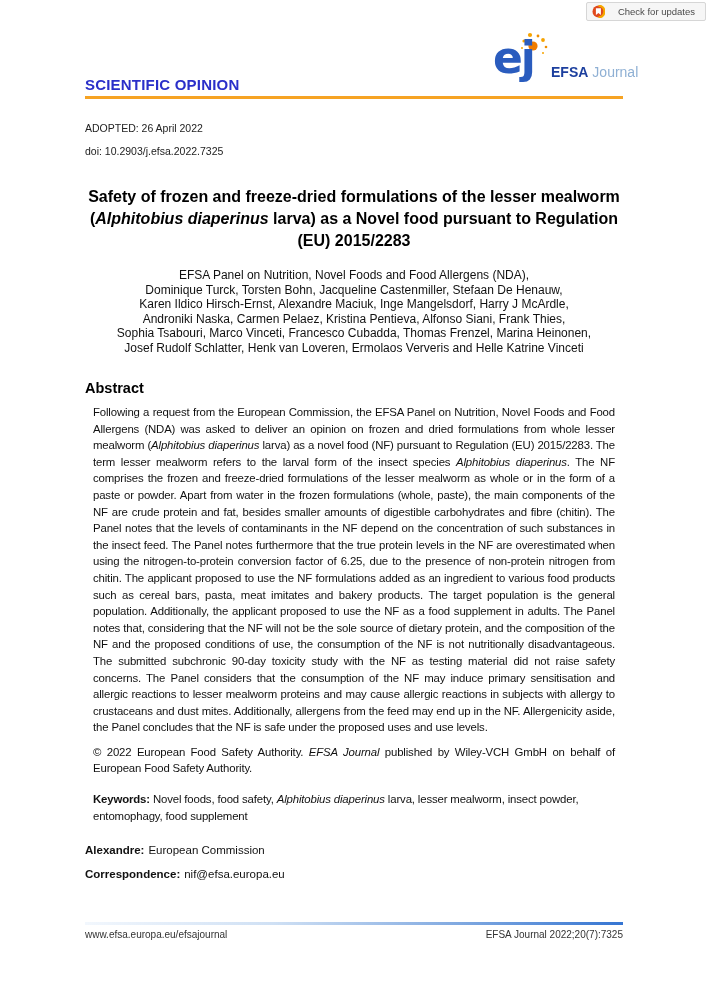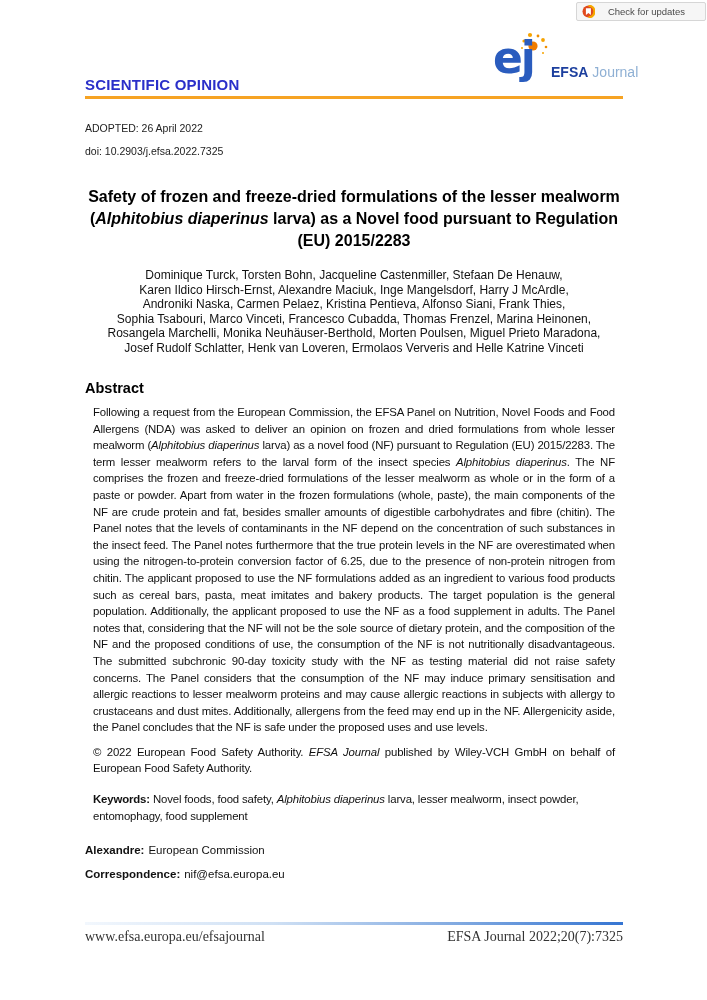--- a/index.html
+++ b/index.html
@@ -9,21 +9,21 @@
     background:#ffffff;
     font-family:"Liberation Sans",sans-serif;
     color:#111;
     overflow:hidden;
   }
   
   .update-badge{
     position:absolute;top:2px;right:1px;
     display:flex;align-items:center;gap:13px;
     background:#f6f6f6;border:1px solid #d6d6d6;border-radius:2px;
-    padding:2px 20px 2px 5px;
+    padding:2px 10px 2px 5px;
     font-size:9.5px;color:#4a4a4a;
     cursor:pointer;
   }
   
   .section-label{
     position:absolute;left:85px;top:76px;
     font-size:15px;font-weight:bold;letter-spacing:.2px;
     color:#2a2fc9;
   }
   .orange-rule{
@@ -66,21 +66,21 @@
   .detail{font-size:11.5px;line-height:13px;margin-bottom:11px;}
   .detail b{margin-right:4px;}
   
   .footer-rule{
     position:absolute;left:85px;top:922px;width:538px;height:3px;
     background:linear-gradient(to right,#f2f7fd 0%,#cfe0f4 35%,#7fa8e0 70%,#3575d2 100%);
   }
   .footer-row{
     position:absolute;left:85px;top:929px;width:538px;
     display:flex;justify-content:space-between;
-    font-size:14px;color:#333;font-family:Liberation Serif, serif;
+    font-size:10px;color:#333;
   }
 </style>
 </head>
 <body>
 
 <div class="page">
 
   <div class="update-badge">
     <svg width="13" height="13" viewBox="0 0 13 13">
       <circle cx="6.5" cy="6.5" r="6" fill="#e04a1e"></circle>
@@ -109,25 +109,25 @@
   </div>
 
   <div class="meta">
     <div>ADOPTED: 26 April 2022</div>
     <div>doi: 10.2903/j.efsa.2022.7325</div>
   </div>
 
   <h1 class="title"><span>Safety of frozen and freeze-dried formulations of the lesser mealworm (</span><span style="font-style: italic;">Alphitobius diaperinus</span><span> larva) as a Novel food pursuant to Regulation (EU) 2015/2283</span></h1>
 
   <div class="authors">
+    <div>EFSA Panel on Nutrition, Novel Foods and Food Allergens (NDA),</div>
     <div>Dominique Turck, Torsten Bohn, Jacqueline Castenmiller, Stefaan De Henauw,</div>
     <div>Karen Ildico Hirsch-Ernst, Alexandre Maciuk, Inge Mangelsdorf, Harry J McArdle,</div>
     <div>Androniki Naska, Carmen Pelaez, Kristina Pentieva, Alfonso Siani, Frank Thies,</div>
     <div>Sophia Tsabouri, Marco Vinceti, Francesco Cubadda, Thomas Frenzel, Marina Heinonen,</div>
-    <div>Rosangela Marchelli, Monika Neuhäuser-Berthold, Morten Poulsen, Miguel Prieto Maradona,</div>
     <div>Josef Rudolf Schlatter, Henk van Loveren, Ermolaos Ververis and Helle Katrine Vinceti</div>
   </div>
 
   <div class="main">
     <h2 class="abstract-heading">Abstract</h2>
     <p class="para abstract-para"><span>Following a request from the European Commission, the EFSA Panel on Nutrition, Novel Foods and Food Allergens (NDA) was asked to deliver an opinion on frozen and dried formulations from whole lesser mealworm (</span><span style="font-style: italic;">Alphitobius diaperinus</span><span> larva) as a novel food (NF) pursuant to Regulation (EU) 2015/2283. The term lesser mealworm refers to the larval form of the insect species </span><span style="font-style: italic;">Alphitobius diaperinus</span><span>. The NF comprises the frozen and freeze-dried formulations of the lesser mealworm as whole or in the form of a paste or powder. Apart from water in the frozen formulations (whole, paste), the main components of the NF are crude protein and fat, besides smaller amounts of digestible carbohydrates and fibre (chitin). The Panel notes that the levels of contaminants in the NF depend on the concentration of such substances in the insect feed. The Panel notes furthermore that the true protein levels in the NF are overestimated when using the nitrogen-to-protein conversion factor of 6.25, due to the presence of non-protein nitrogen from chitin. The applicant proposed to use the NF formulations added as an ingredient to various food products such as cereal bars, pasta, meat imitates and bakery products. The target population is the general population. Additionally, the applicant proposed to use the NF as a food supplement in adults. The Panel notes that, considering that the NF will not be the sole source of dietary protein, and the composition of the NF and the proposed conditions of use, the consumption of the NF is not nutritionally disadvantageous. The submitted subchronic 90-day toxicity study with the NF as testing material did not raise safety concerns. The Panel considers that the consumption of the NF may induce primary sensitisation and allergic reactions to lesser mealworm proteins and may cause allergic reactions in subjects with allergy to crustaceans and dust mites. Additionally, allergens from the feed may end up in the NF. Allergenicity aside, the Panel concludes that the NF is safe under the proposed uses and use levels.</span></p>
     <p class="para copyright-para"><span>© 2022 European Food Safety Authority. </span><span style="font-style: italic;">EFSA Journal</span><span> published by Wiley-VCH GmbH on behalf of European Food Safety Authority.</span></p>
     <p class="para keywords-para"><span style="font-weight: bold;">Keywords: </span><span>Novel foods, food safety, </span><span style="font-style: italic;">Alphitobius diaperinus</span><span> larva, lesser mealworm, insect powder, entomophagy, food supplement</span></p>
 
     <div class="detail">

